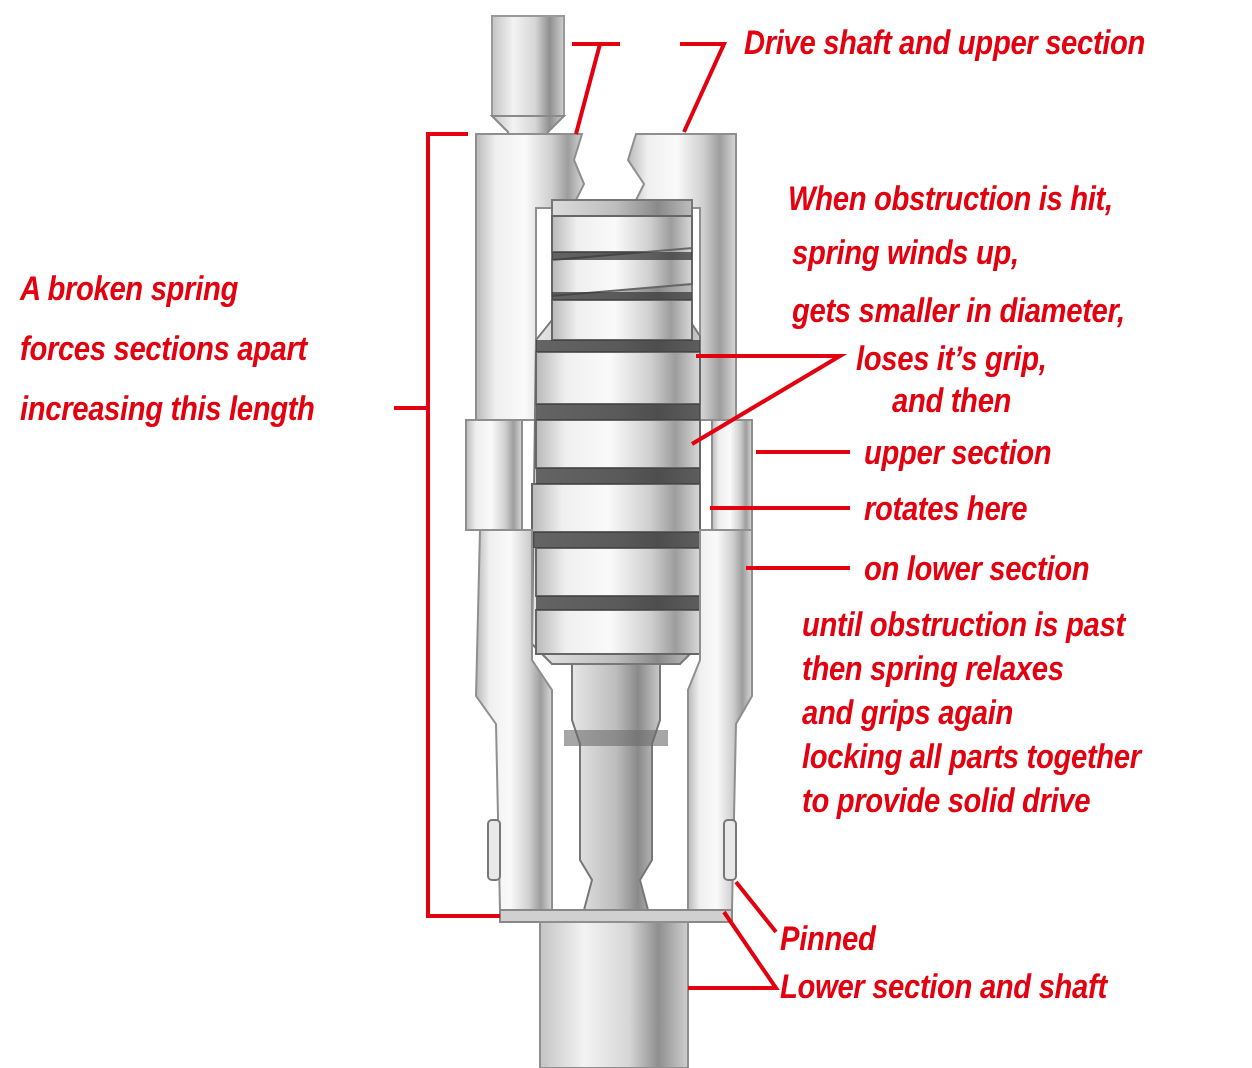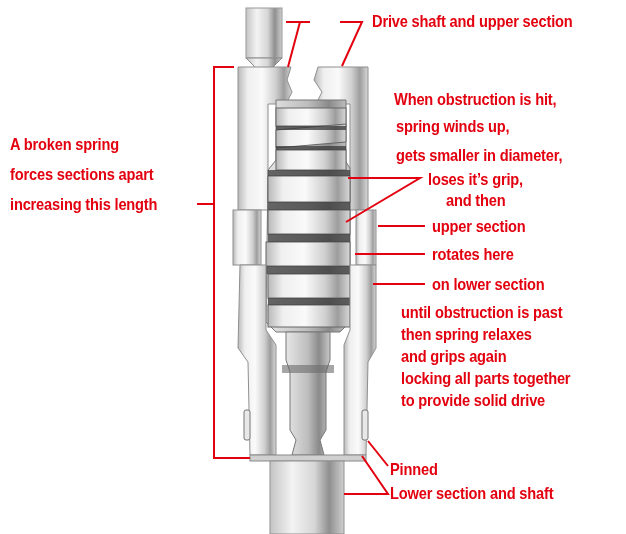--- a/index.html
+++ b/index.html
@@ -1,18 +1,18 @@
 <!DOCTYPE html>
 <html><head>
 <meta charset="utf-8">
 <style>
   html, body { margin:0; padding:0; background:#ffffff; }
   body { width:626px; height:534px; position:relative; overflow:hidden;
          font-family:"Liberation Sans", "DejaVu Sans", sans-serif; }
-  #stage { position:absolute; left:0; top:0; width:606px; height:534px; }
+  #stage { position:absolute; left:0; top:0; width:606px; height:534px;font-style:italic; }
   svg#drawing { position:absolute; left:0; top:0; }
   .lbl { position:absolute; color:#e3000f; font-weight:bold; font-size:17px;
          line-height:19px; white-space:nowrap; transform:scaleX(0.86); transform-origin:left top;
          letter-spacing:-0.2px; }
 </style>
 </head>
 <body>
 
 <div id="stage">
 

